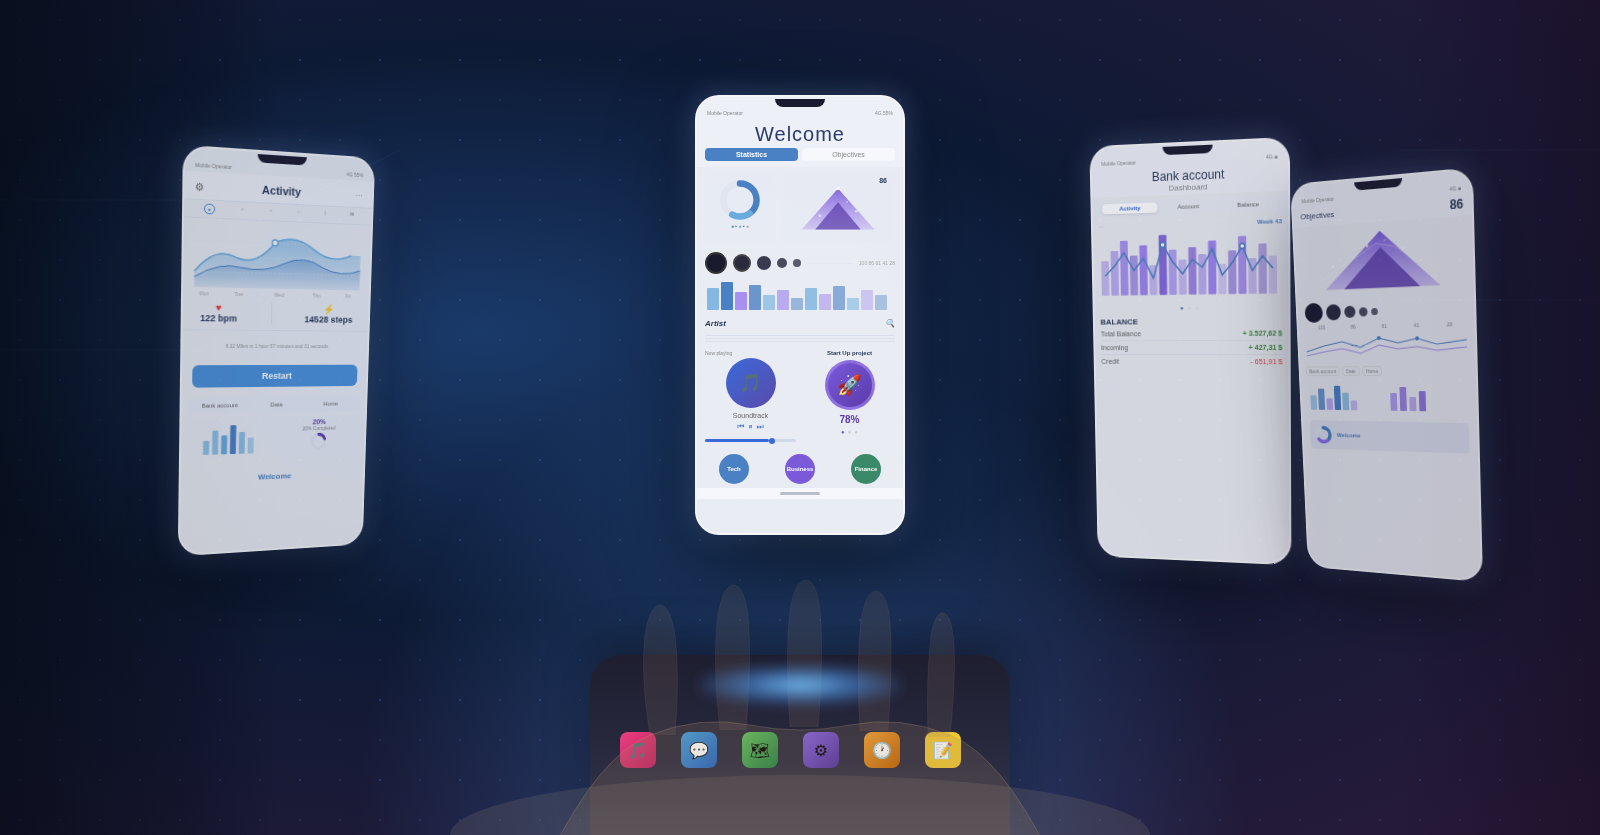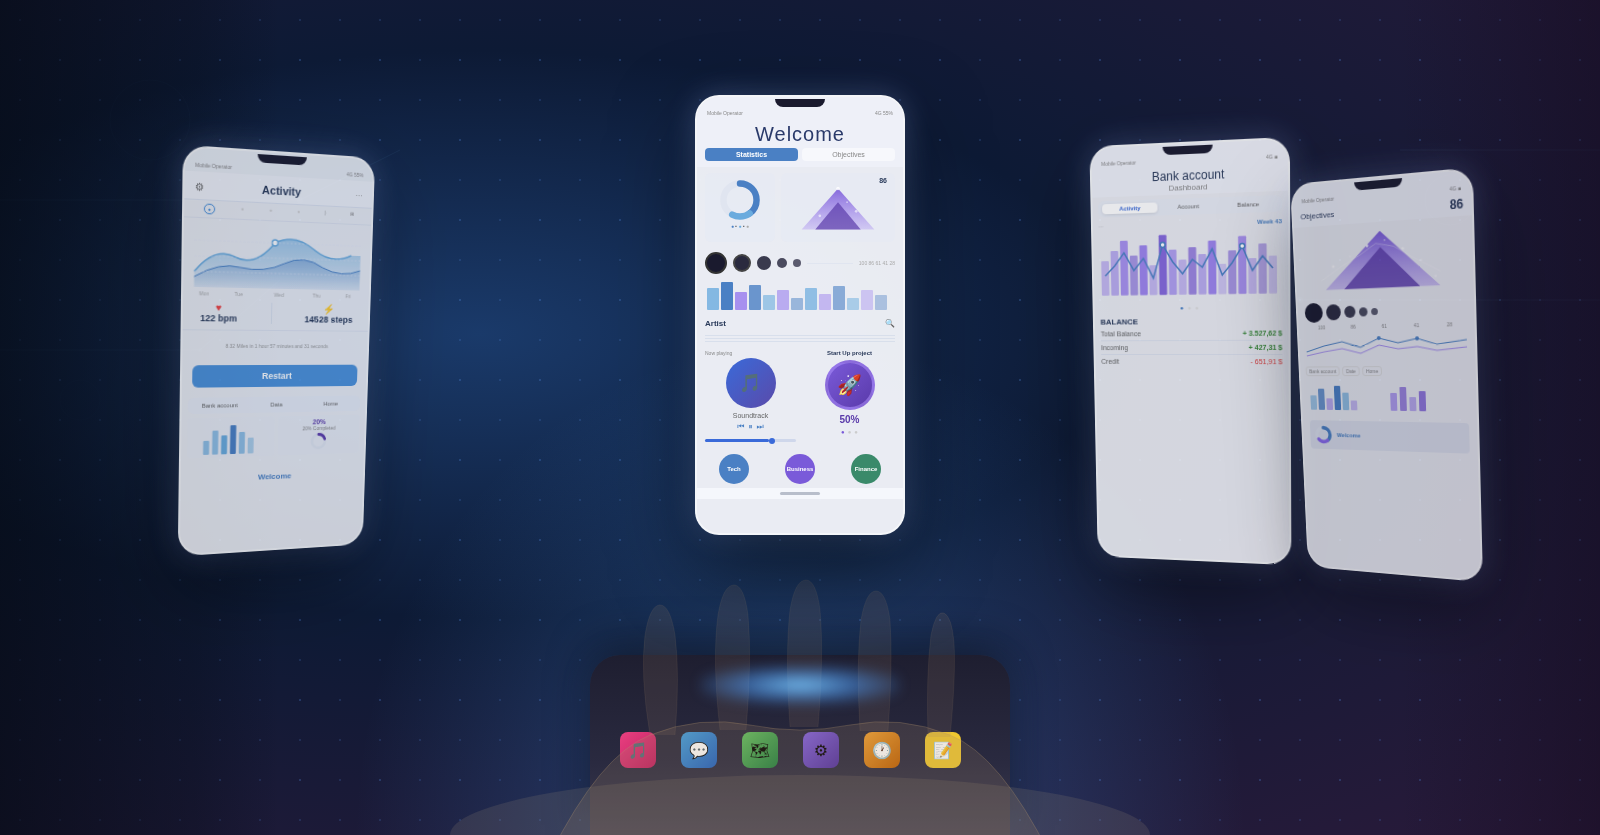--- a/index.html
+++ b/index.html
@@ -573,21 +573,21 @@
         <rect x="86" y="18" width="12" height="12" rx="1" fill="#4a80c4" opacity="0.5"></rect>
         <rect x="100" y="8" width="12" height="22" rx="1" fill="#6aabde" opacity="0.7"></rect>
         <rect x="114" y="14" width="12" height="16" rx="1" fill="#8a6aee" opacity="0.4"></rect>
         <rect x="128" y="6" width="12" height="24" rx="1" fill="#4a80c4" opacity="0.6"></rect>
         <rect x="142" y="18" width="12" height="12" rx="1" fill="#6aabde" opacity="0.5"></rect>
         <rect x="156" y="10" width="12" height="20" rx="1" fill="#8a6aee" opacity="0.3"></rect>
         <rect x="170" y="15" width="12" height="15" rx="1" fill="#4a80c4" opacity="0.4"></rect>
       </svg>
     </div>
 
-    <div style="display:flex;justify-content:space-between;align-items:center;padding:3px 8px;">
+    <div style="display:flex;justify-content:space-between;align-items:center;padding:3px 8px;font-style:italic;">
       <span style="font-size:8px;color:#2a3a5a;font-weight:600;">Artist</span>
       <span style="font-size:8px;color:#aaa;">🔍</span>
     </div>
 
     <div style="padding:2px 8px;">
       <div style="height:1px;background:rgba(200,210,230,0.5);margin:2px 0;"></div>
       <div style="height:1px;background:rgba(200,210,230,0.5);margin:2px 0;"></div>
       <div style="height:1px;background:rgba(200,210,230,0.5);margin:2px 0;"></div>
     </div>
 
@@ -606,21 +606,21 @@
           </div>
           <div class="progress-bar">
             <div class="progress-fill" style="width:70%;"></div>
             <div class="progress-dot"></div>
           </div>
         </div>
 
         <div style="flex:1;text-align:center;">
           <div style="font-size:6px;color:#2a3a5a;font-weight:600;margin-bottom:4px;">Start Up project</div>
           <div class="startup-circle">🚀</div>
-          <div class="percent-label">50%</div>
+          <div class="percent-label">78%</div>
 
           <div style="display:flex;justify-content:center;gap:3px;margin:4px 0;">
             <span style="font-size:6px;color:#7a5ad9;">●</span>
             <span style="font-size:6px;color:#ccc;">●</span>
             <span style="font-size:6px;color:#ccc;">●</span>
           </div>
         </div>
       </div>
     </div>
 

